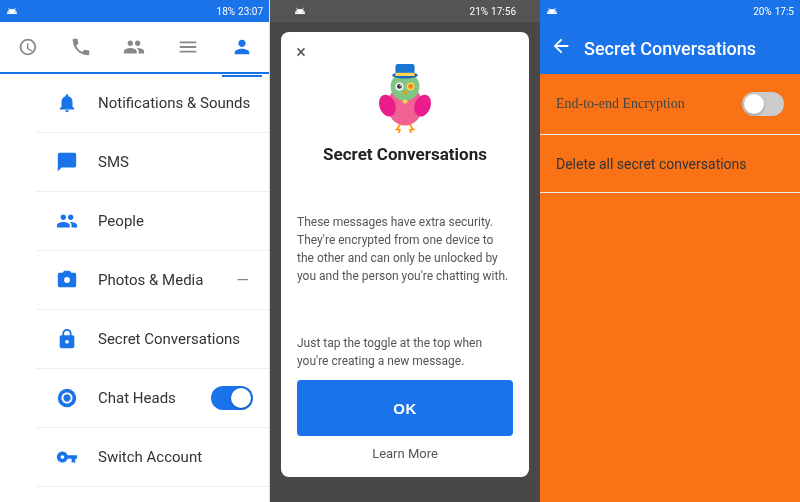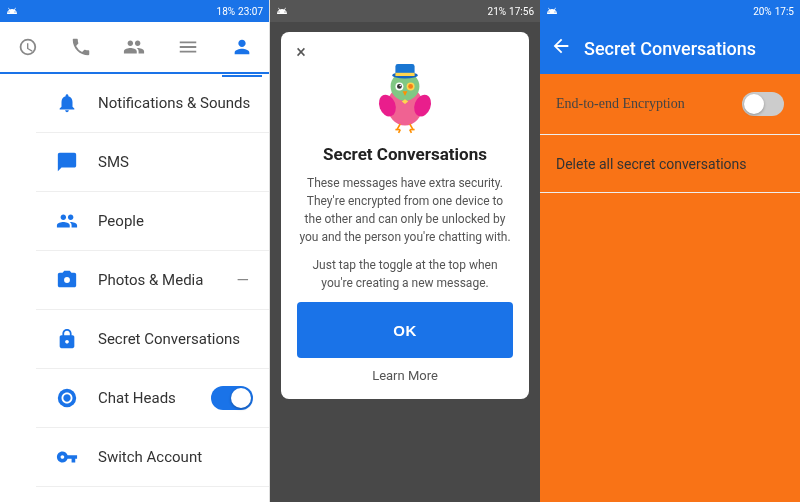--- a/index.html
+++ b/index.html
@@ -153,21 +153,21 @@
       flex-shrink: 0;
       position: relative;
     }
 
     .modal-status-bar {
       height: 22px;
       background: #555;
       display: flex;
       align-items: center;
       justify-content: space-between;
-      padding: 0 6px;
+      padding: 0 24px;
       font-size: 10px;
       color: #fff;
     }
 
     .modal-backdrop {
       flex: 1;
       display: flex;
       align-items: flex-start;
       justify-content: center;
       padding-top: 10px;
@@ -211,23 +211,23 @@
       font-size: 17px;
       font-weight: bold;
       color: #222;
       margin-bottom: 10px;
       text-align: center;
     }
 
     .modal-body {
       font-size: 12px;
       color: #555;
-      text-align: center;
       line-height: 1.5;
       margin-bottom: 10px;
+      margin-top: 39px;
     }
 
     .modal-ok-btn {
       width: 100%;
       height: 56px;
       background: #1a73e8;
       color: #fff;
       border: none;
       border-radius: 4px;
       font-size: 15px;

